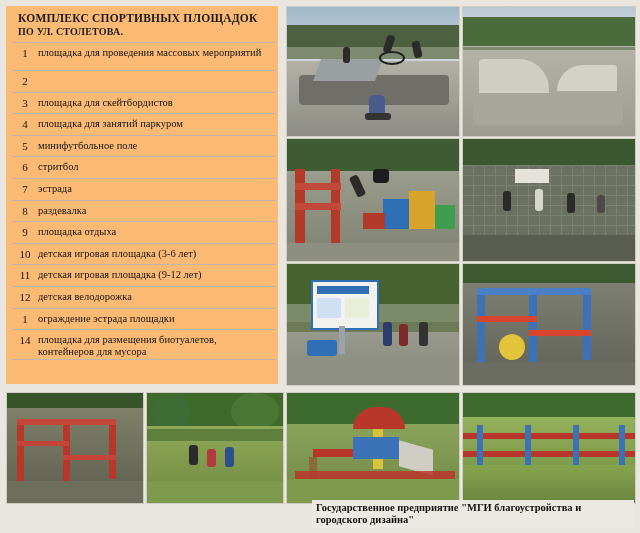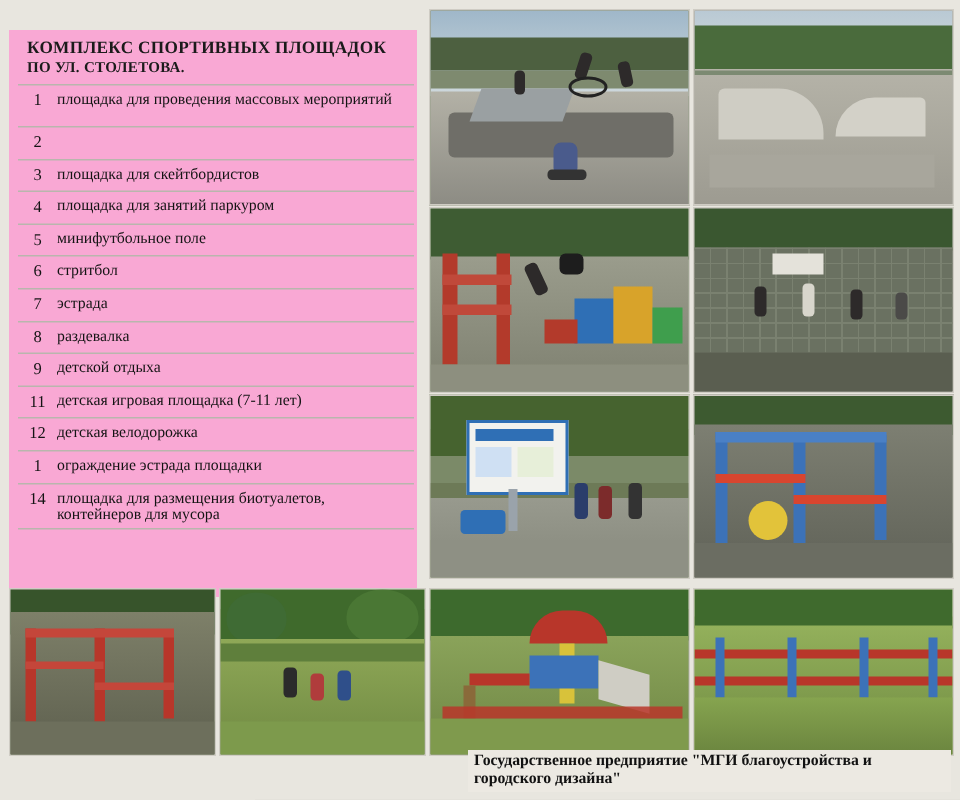--- a/index.html
+++ b/index.html
@@ -12,23 +12,23 @@
   }
   #poster{
     position:absolute;
     left:0;top:0;
     width:640px;height:533px;
     background:#e8e6df;
   }
   
   .legend{
     position:absolute;
-    left:6px;top:20px;
+    left:6px;top:6px;
     width:272px;height:378px;
-    background:#f9a8d4;
+    background:#fdba74;
     padding:4px 2px 0 6px;
     box-sizing:border-box;
   }
   .title{
     font-size:11.5px;
     font-weight:bold;
     line-height:13px;
     color:#1b1b1b;
     letter-spacing:.2px;
     margin:2px 0 4px 6px;
@@ -126,25 +126,29 @@
       <div class="row">
         <div class="num">7</div>
         <div class="txt">эстрада</div>
       </div>
       <div class="row">
         <div class="num">8</div>
         <div class="txt">раздевалка</div>
       </div>
       <div class="row">
         <div class="num">9</div>
-        <div class="txt">детской отдыха</div>
+        <div class="txt">площадка отдыха</div>
+      </div>
+      <div class="row">
+        <div class="num">10</div>
+        <div class="txt">детская игровая площадка (3-6 лет)</div>
       </div>
       <div class="row">
         <div class="num">11</div>
-        <div class="txt">детская игровая площадка (7-11 лет)</div>
+        <div class="txt">детская игровая площадка (9-12 лет)</div>
       </div>
       <div class="row">
         <div class="num">12</div>
         <div class="txt">детская велодорожка</div>
       </div>
       <div class="row">
         <div class="num">1</div>
         <div class="txt">ограждение эстрада площадки</div>
       </div>
       <div class="row two" style="min-height:28px">

